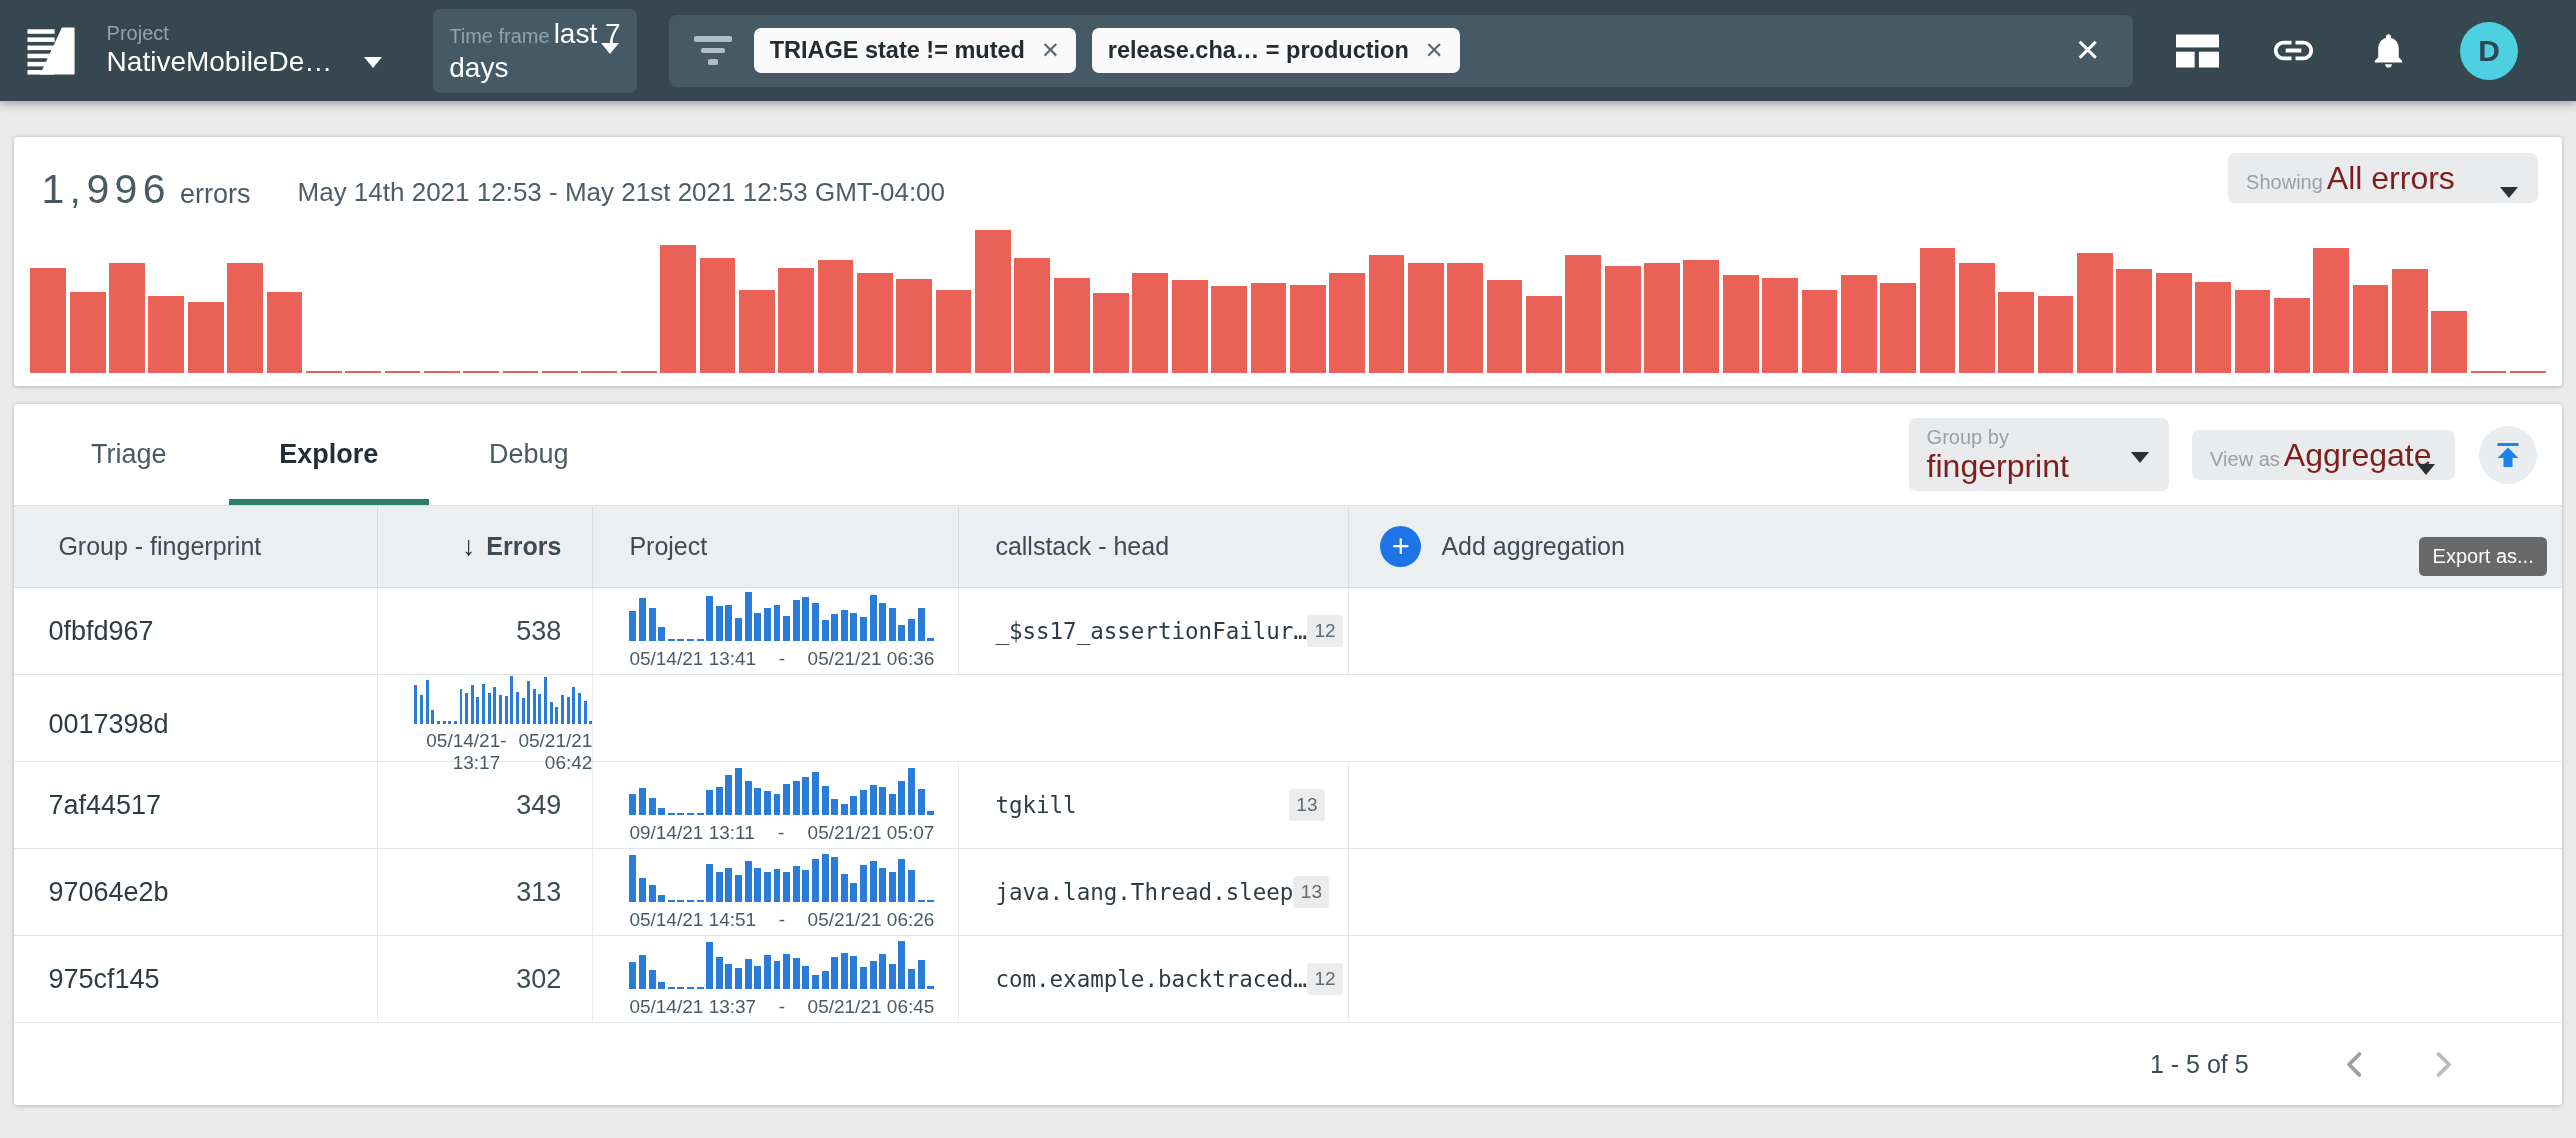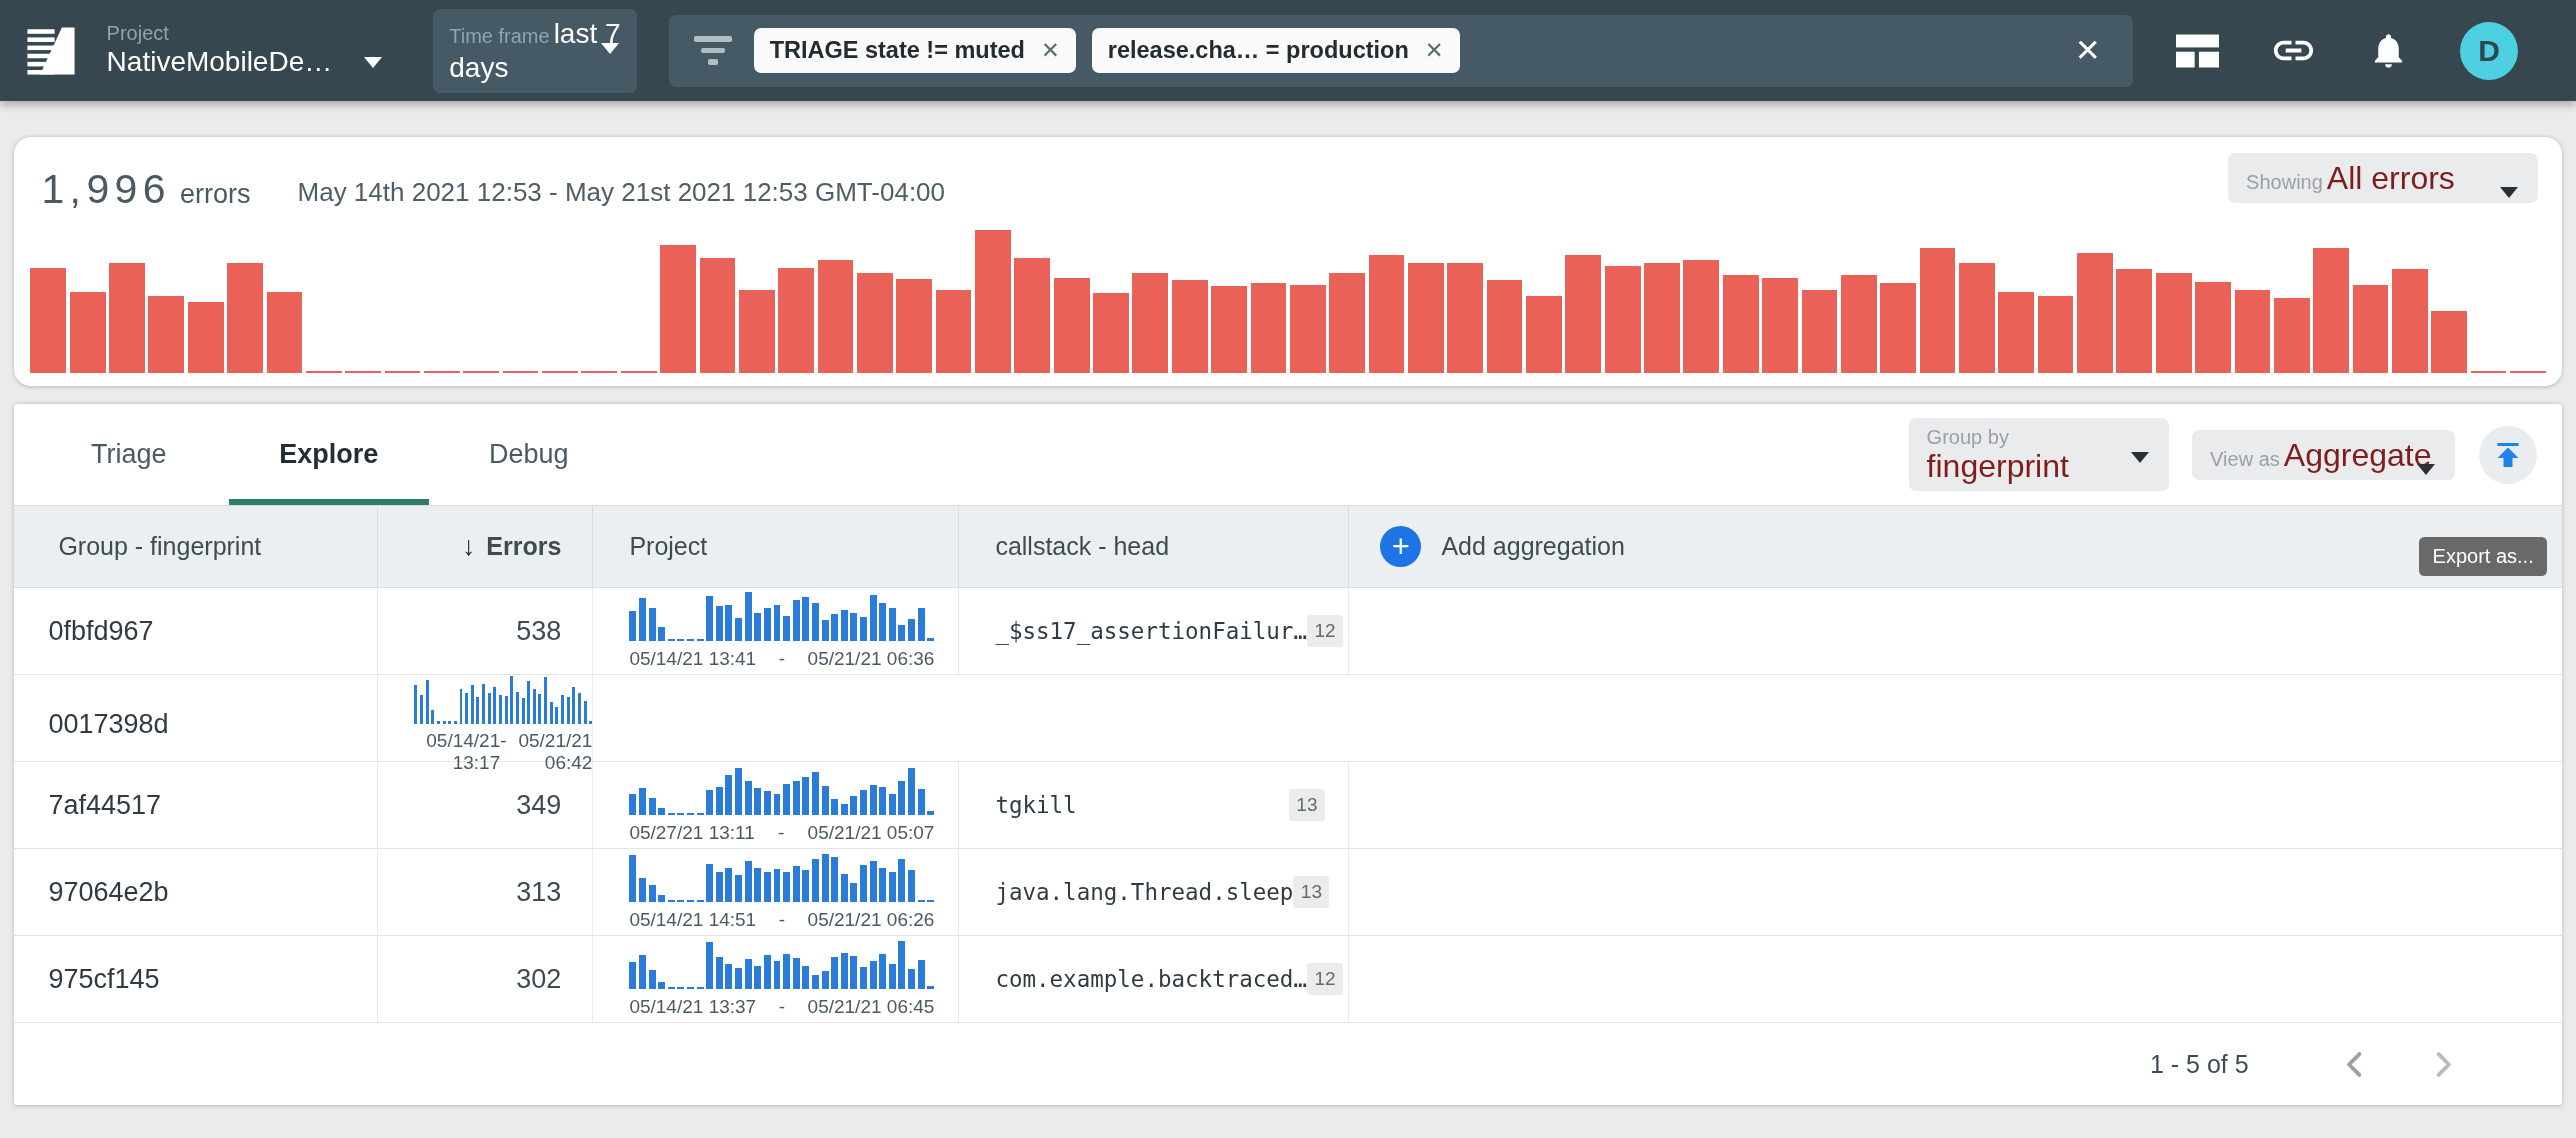--- a/index.html
+++ b/index.html
@@ -50,21 +50,21 @@
   .avatar {
     width:58px; height:58px; border-radius:50%; background:#4dd0e1;
     display:flex; align-items:center; justify-content:center;
     font-size:30px; font-weight:700; color:#2f4750; cursor:pointer;
   }
 
   
   .card { background:#fff; margin:0 14.4px; border-radius:3.6px; box-shadow:0 0.9px 4.5px rgba(0,0,0,.22); }
 
   
-  .card1 { margin-top:36px; height:249px; position:relative;border-radius:17px; }
+  .card1 { margin-top:36px; height:249px; position:relative; }
   .summary-row { display:flex; align-items:flex-start; padding:9px 23.5px 0 27px; }
   .count-wrap { display:flex; align-items:baseline; margin-top:20px; }
   .count-num { font-size:41px; color:#4a5a63; letter-spacing:5.4px; }
   .count-unit { font-size:27px; color:#4a5a63; margin-left:9px; }
   .date-range { font-size:26px; color:#4e5d66; margin-left:47px; margin-top:31px; }
   .showing-box {
     margin-left:auto; width:310px; background:#e9ebed; border-radius:7.2px;
     padding:8px 18px; position:relative; margin-top:7.2px; cursor:pointer;
   }
   .showing-box .box-label { color:#9aa1a6; }
@@ -456,21 +456,21 @@
               <i style="height: 52%;"></i>
               <i style="height: 62%;"></i>
               <i style="height: 58%;"></i>
               <i style="height: 44%;"></i>
               <i style="height: 70%;"></i>
               <i style="height: 96%;"></i>
               <i style="height: 54%;"></i>
               <i style="height: 8%;"></i>
             </div>
           <div class="sparkdates">
-            <span>05/27/21 13:11</span>
+            <span>09/14/21 13:11</span>
             <span>-</span>
             <span>05/21/21 05:07</span>
           </div>
         </div>
       </div>
       <div class="td-cs">
         <span>tgkill</span>
         <span class="badge">13</span>
       </div>
       <div></div>

